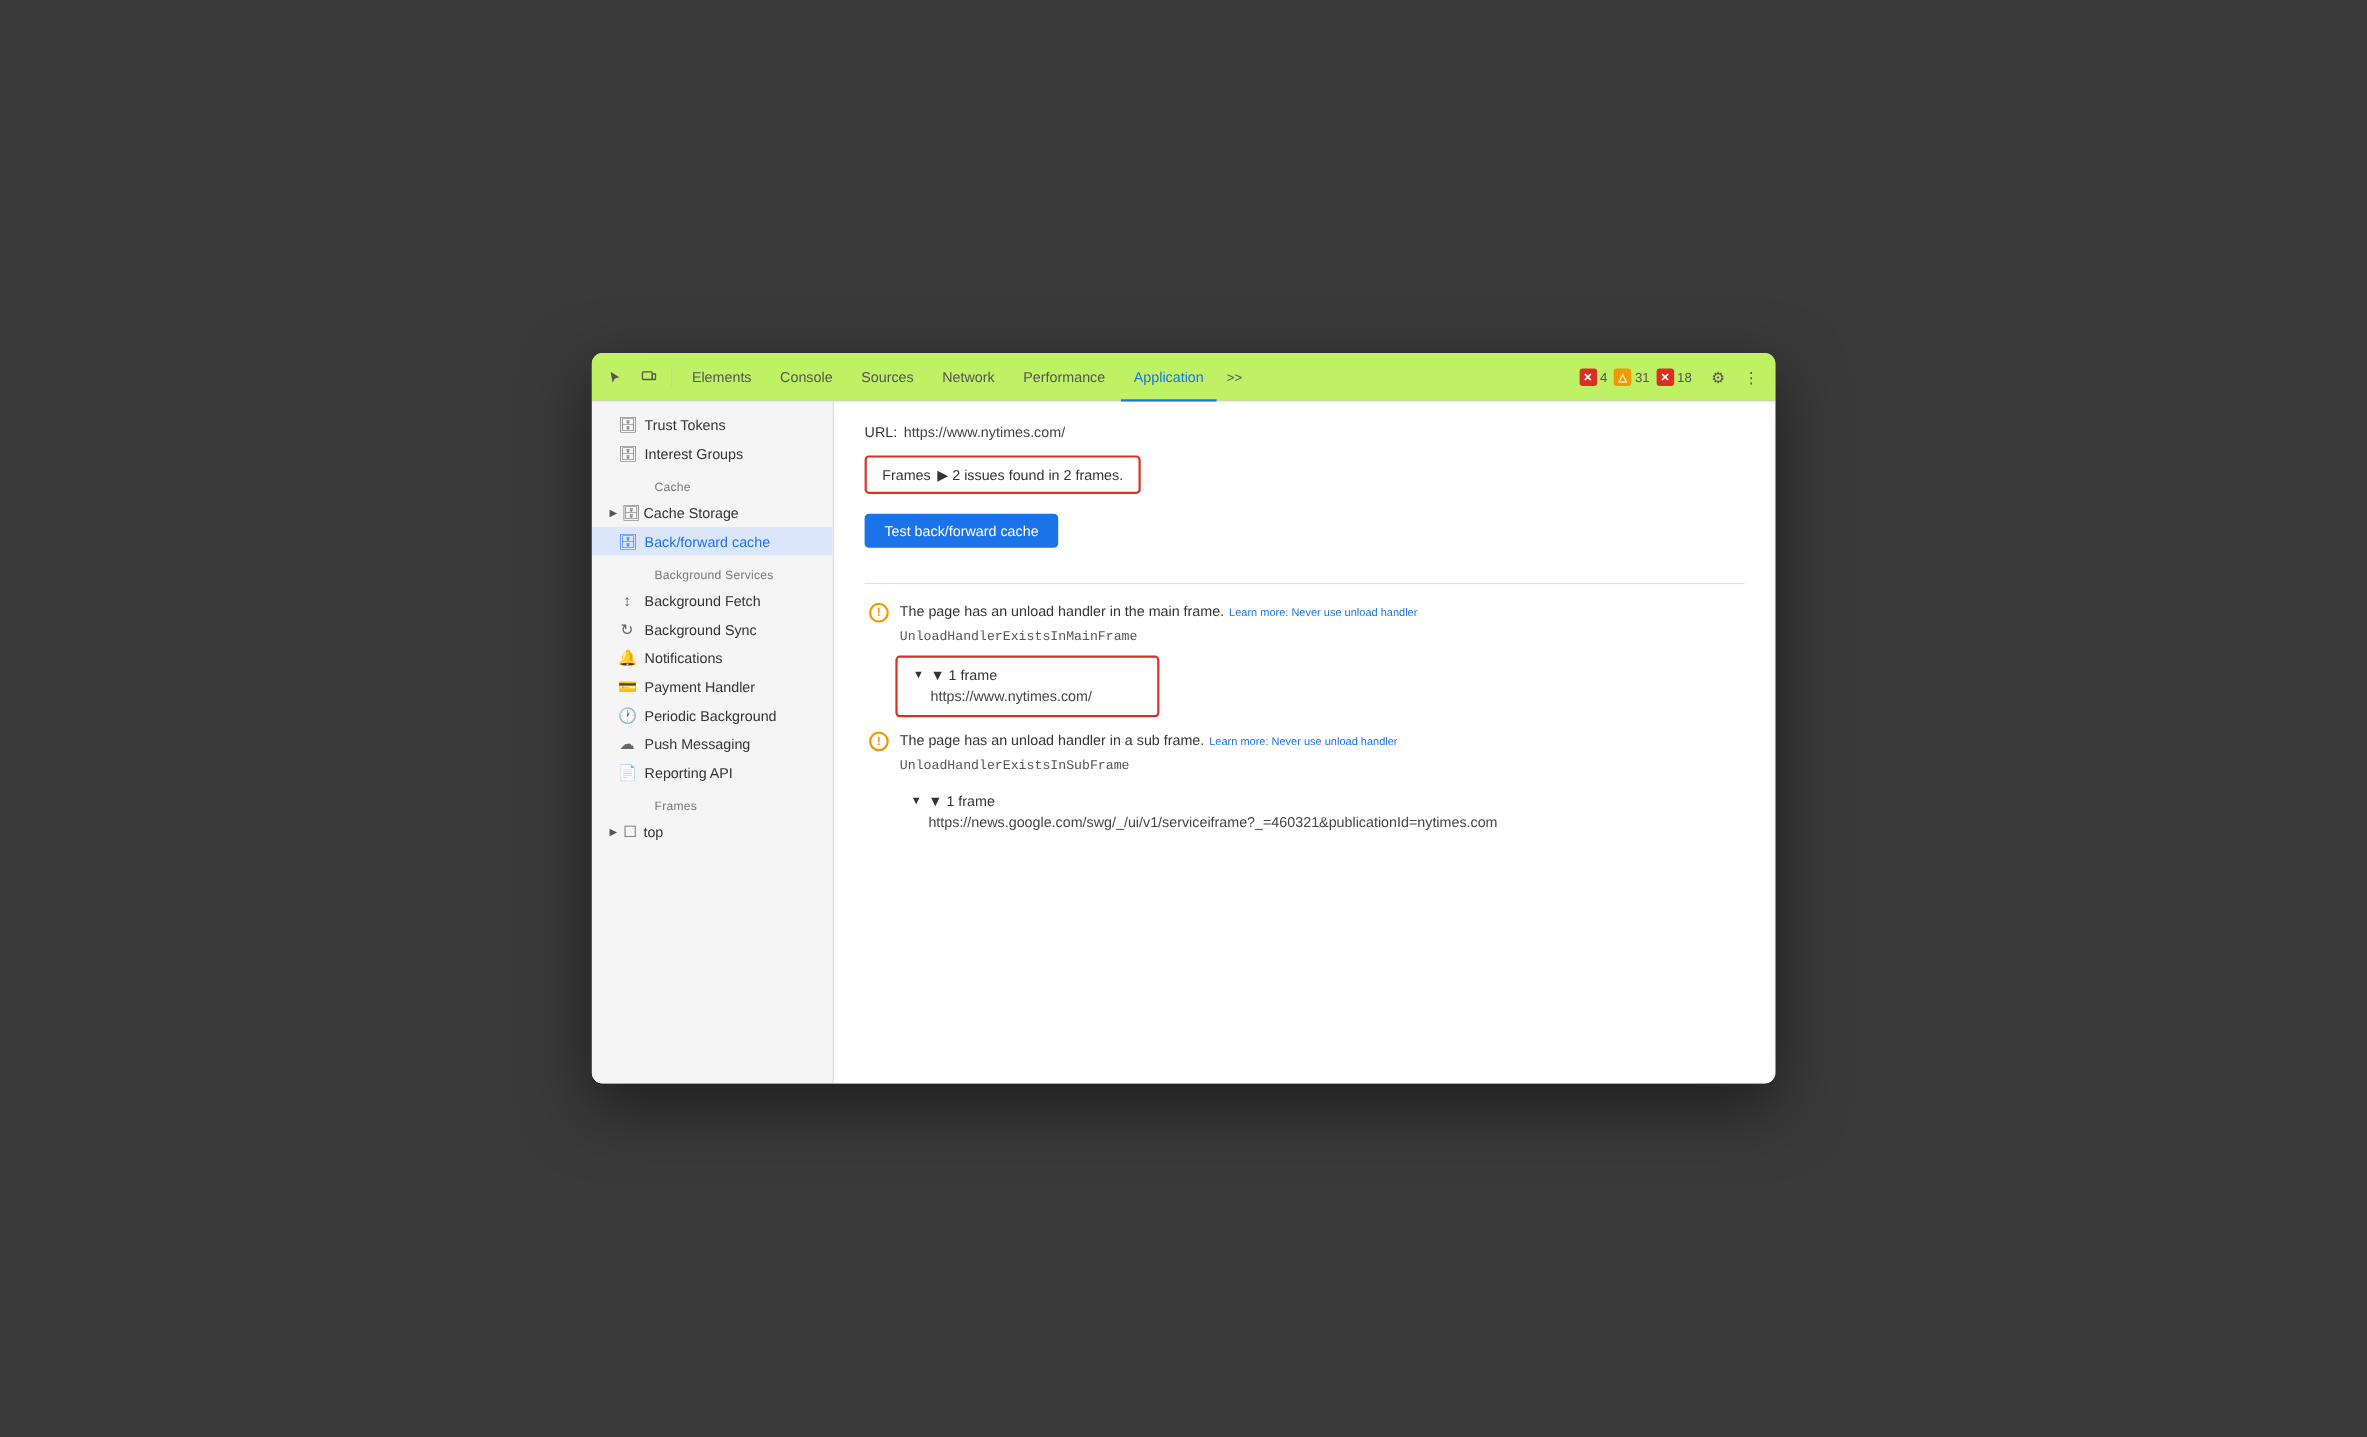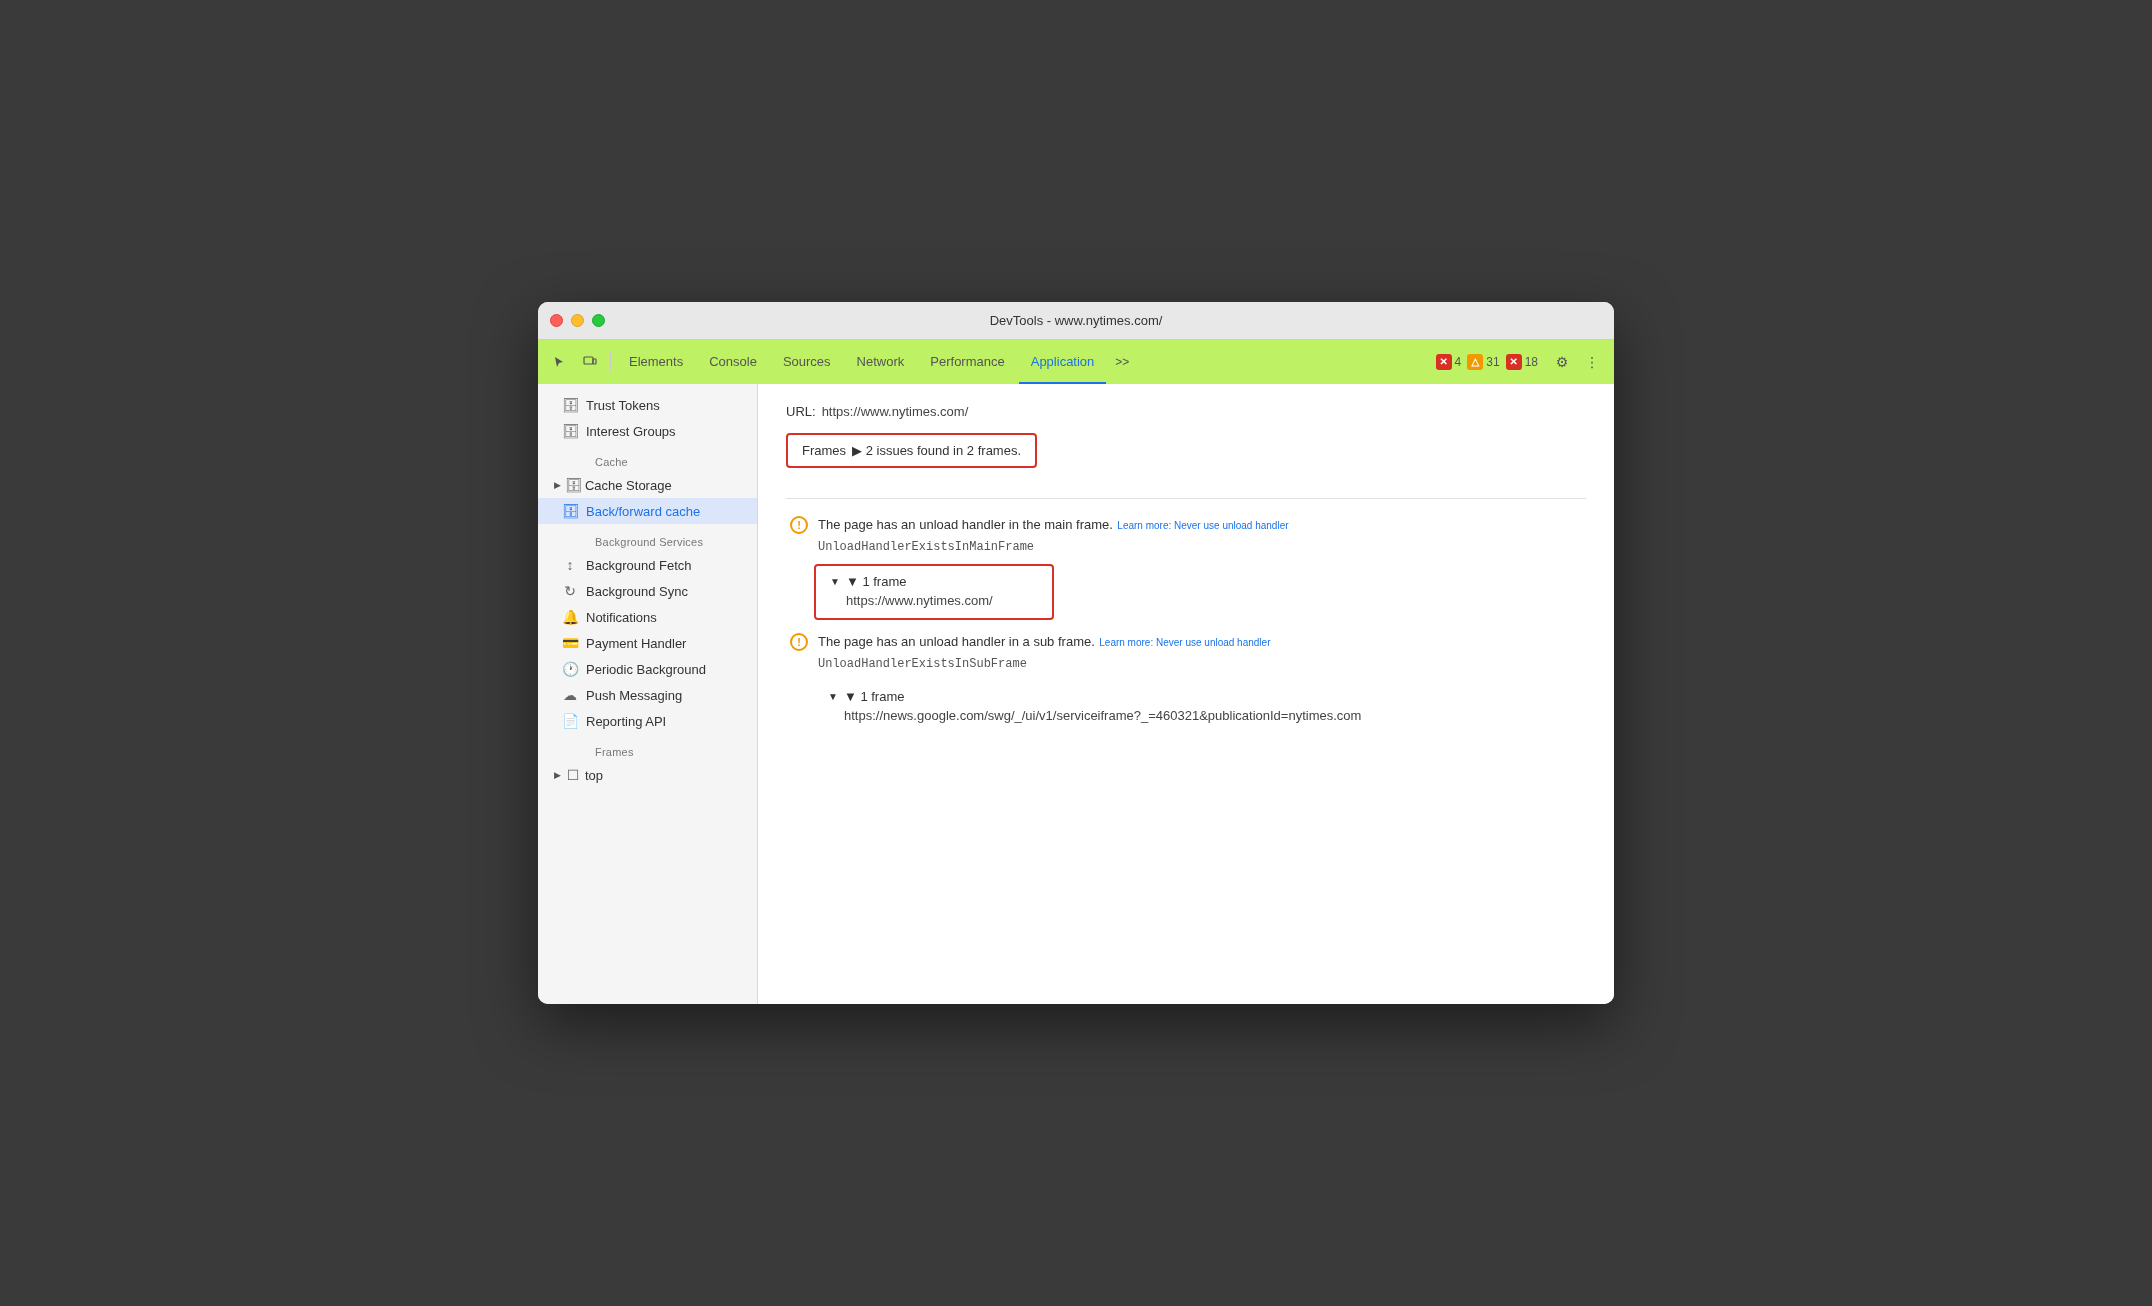--- a/index.html
+++ b/index.html
@@ -349,28 +349,20 @@
     }
     
     ::-webkit-scrollbar { width: 6px; }
     ::-webkit-scrollbar-thumb { background: #ccc; border-radius: 3px; }
   </style>
 </head>
 <body>
 
 <div class="window">
 
-  <div class="title-bar">
-    <div class="traffic-lights">
-      <div class="traffic-light tl-red"></div>
-      <div class="traffic-light tl-yellow"></div>
-      <div class="traffic-light tl-green"></div>
-    </div>
-    <span class="title-bar-title">DevTools - www.nytimes.com/</span>
-  </div>
 
   <div class="toolbar">
     <button class="toolbar-icon-btn">
       <svg width="14" height="14" viewBox="0 0 14 14" fill="none">
           <path d="M2 2l8 5-4 1-2 4z" fill="#555"></path>
         </svg>
     </button>
     <button class="toolbar-icon-btn">
       <svg width="14" height="14" viewBox="0 0 14 14">
           <rect x="1" y="2" width="9" height="7" rx="1" stroke="#555" stroke-width="1.2" fill="none"></rect>
@@ -487,20 +479,23 @@
         <span class="content-url-value">https://www.nytimes.com/</span>
       </div>
 
       
       <div class="frames-box">
         <span class="frames-label">Frames</span>
         <span>▶ 2 issues found in 2 frames.</span>
       </div>
 
       
+      <div>
+        <button class="test-btn">Test back/forward cache</button>
+      </div>
 
       <div class="divider"></div>
 
       
 
       
       <div class="issue-row">
         <div class="warn-circle">!</div>
         <div>
           <span class="issue-text">The page has an unload handler in the main frame.</span>

